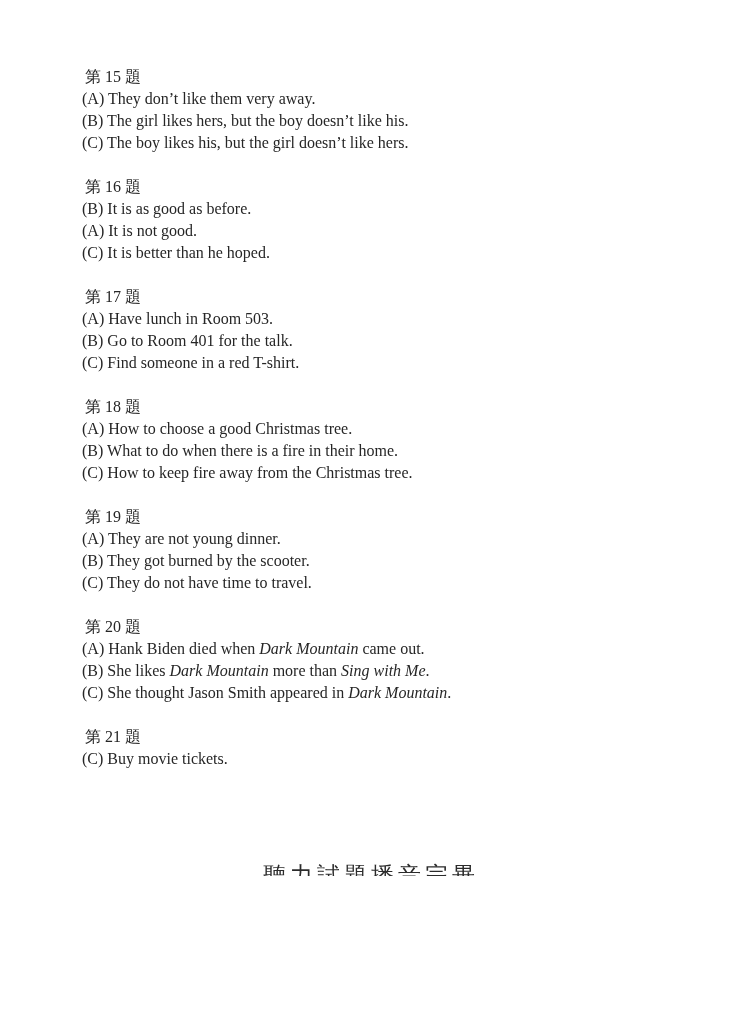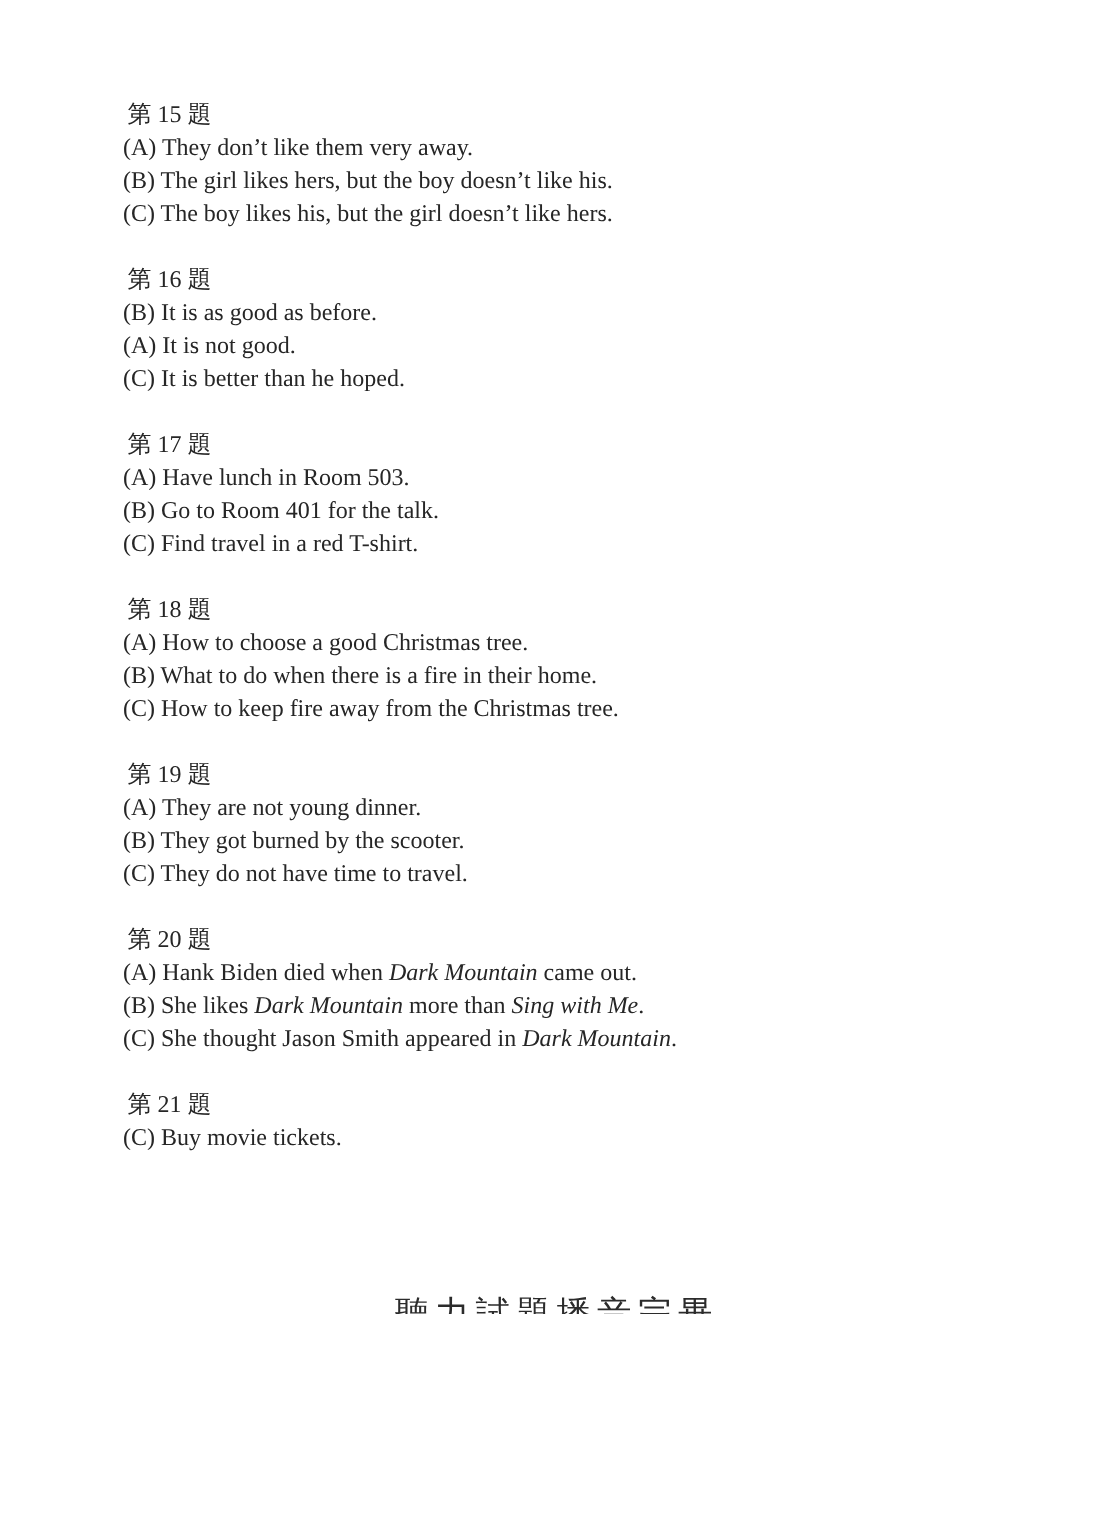--- a/index.html
+++ b/index.html
@@ -89,21 +89,21 @@
       <p class="q-title">第 16 題</p>
       <p class="option"><span>(B) It is as good as before.</span></p>
       <p class="option"><span>(A) It is not good.</span></p>
       <p class="option"><span>(C) It is better than he hoped.</span></p>
     </div>
 
     <div class="question">
       <p class="q-title">第 17 題</p>
       <p class="option"><span>(A) Have lunch in Room 503.</span></p>
       <p class="option"><span>(B) Go to Room 401 for the talk.</span></p>
-      <p class="option"><span>(C) Find travel in a red T-shirt.</span></p>
+      <p class="option"><span>(C) Find someone in a red T-shirt.</span></p>
     </div>
 
     <div class="question">
       <p class="q-title">第 18 題</p>
       <p class="option"><span>(A) How to choose a good Christmas tree.</span></p>
       <p class="option"><span>(B) What to do when there is a fire in their home.</span></p>
       <p class="option"><span>(C) How to keep fire away from the Christmas tree.</span></p>
     </div>
 
     <div class="question">

